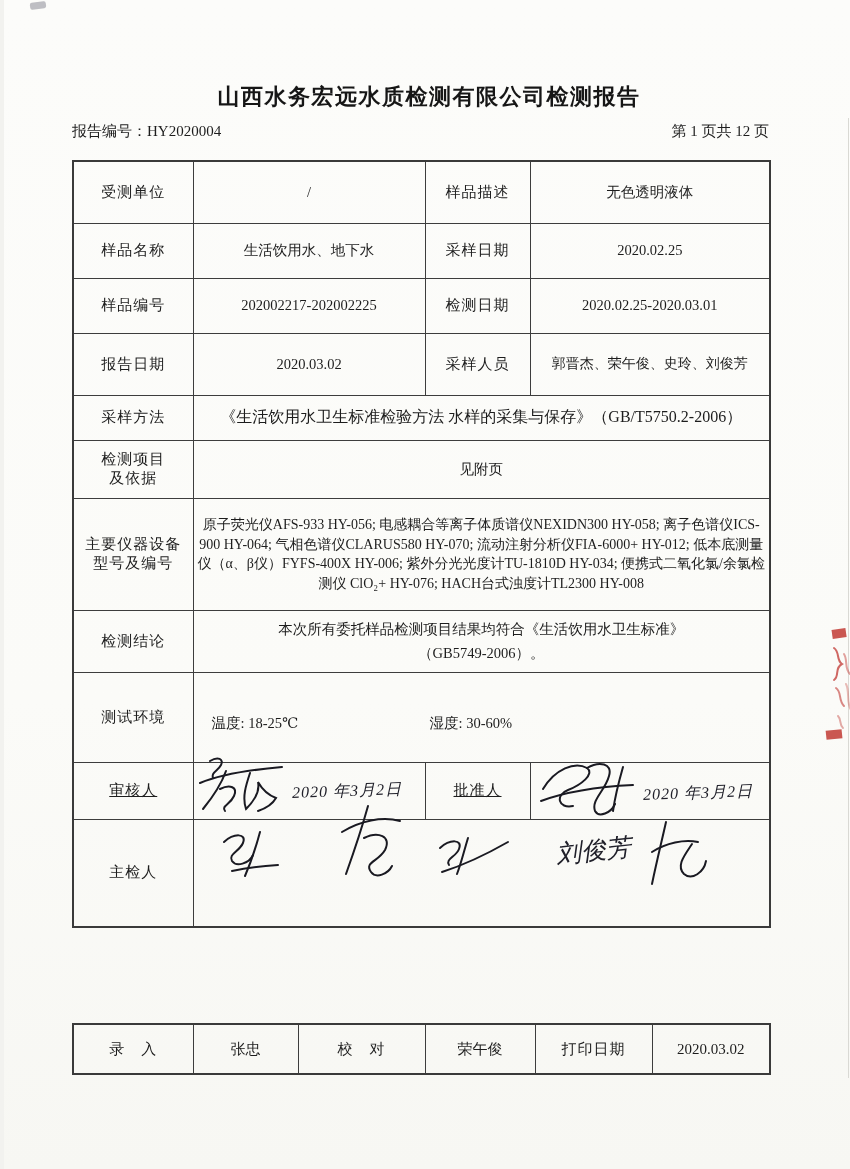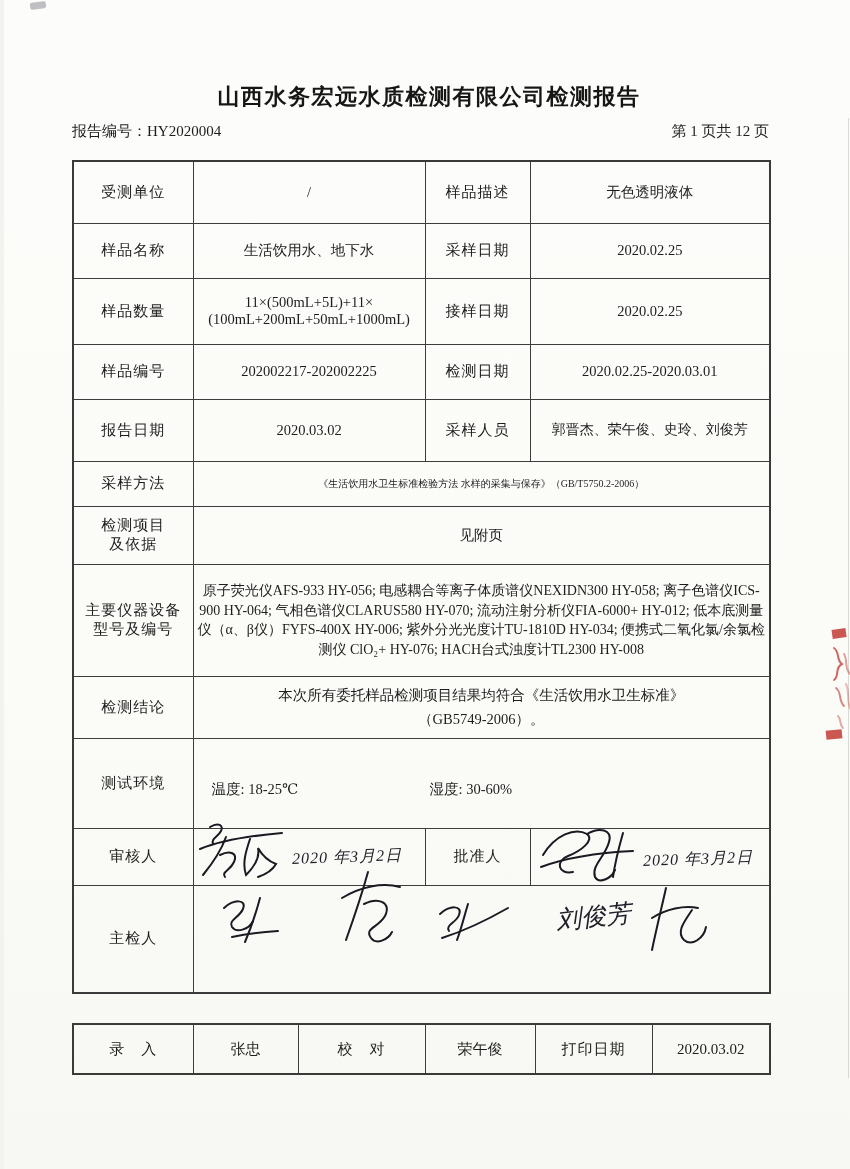--- a/index.html
+++ b/index.html
@@ -51,21 +51,21 @@
   td.val{font-size:14.5px;}
   td.left{text-align:left;padding-left:10px;padding-right:8px;}
   td.instr{font-size:14px;line-height:19.5px;white-space:pre-wrap;text-align:left;vertical-align:middle;padding:4px 8px 4px 10px;}
   td.concl{vertical-align:top;padding-top:6px;line-height:24px;font-size:14.5px;}
   .env-wrap{position:relative;height:100%;width:100%;}
   .env-temp{position:absolute;left:14px;top:22px;font-size:14.5px;}
   .env-hum{position:absolute;left:232px;top:22px;font-size:14.5px;}
   tr.r1{height:55px;} tr.r2{height:62px;} tr.r3{height:55px;}
   tr.r4{height:66px;} tr.r5{height:55px;} tr.r6{height:62px;}
   tr.r7{height:45px;} tr.r8{height:58px;} tr.r9{height:112px;}
-  tr.r10{height:62px;margin-top:42px;} tr.r11{height:61px;} tr.r12{height:57px;}
+  tr.r10{height:62px;margin-top:42px;} tr.r11{height:61px;} tr.r12{height:57px;text-decoration:underline;}
   tr.r13{height:65px;border-radius:26px;} tr.rf{height:50px;margin-top:40px;}
   table.footer{
     position:absolute;left:68px;top:1023px;
     border-collapse:collapse;table-layout:fixed;width:697px;
     font-size:15px;border:2px solid #3a3a3a;
   }
   table.footer td{
     border:1px solid #3d3d3d;text-align:center;vertical-align:middle;
     white-space:pre-line;
   }
@@ -116,45 +116,38 @@
       <td class="val">无色透明液体</td>
     </tr>
 
     <tr class="r3">
       <td class="lbl">样品名称</td>
       <td class="val">生活饮用水、地下水</td>
       <td class="lbl">采样日期</td>
       <td class="val">2020.02.25</td>
     </tr>
 
-    <tr class="r4">
-      <td class="lbl">样品数量</td>
-      <td class="val">11×(500mL+5L)+11×
-(100mL+200mL+50mL+1000mL)</td>
-      <td class="lbl">接样日期</td>
-      <td class="val">2020.02.25</td>
-    </tr>
 
     <tr class="r5">
       <td class="lbl">样品编号</td>
       <td class="val">202002217-202002225</td>
       <td class="lbl">检测日期</td>
       <td class="val">2020.02.25-2020.03.01</td>
     </tr>
 
     <tr class="r6">
       <td class="lbl">报告日期</td>
       <td class="val">2020.03.02</td>
       <td class="lbl">采样人员</td>
       <td class="val" style="font-size:14px;margin-top:20px;">郭晋杰、荣午俊、史玲、刘俊芳</td>
     </tr>
 
     <tr class="r7">
       <td class="lbl">采样方法</td>
-      <td class="val" colspan="3" style="font-size:10px;">《生活饮用水卫生标准检验方法 水样的采集与保存》（GB/T5750.2-2006）</td>
+      <td class="val" colspan="3" style="font-size:16px;">《生活饮用水卫生标准检验方法 水样的采集与保存》（GB/T5750.2-2006）</td>
     </tr>
 
     <tr class="r8">
       <td class="lbl">检测项目
 及依据</td>
       <td class="val" colspan="3">见附页</td>
     </tr>
 
     <tr class="r9">
       <td class="lbl">主要仪器设备

